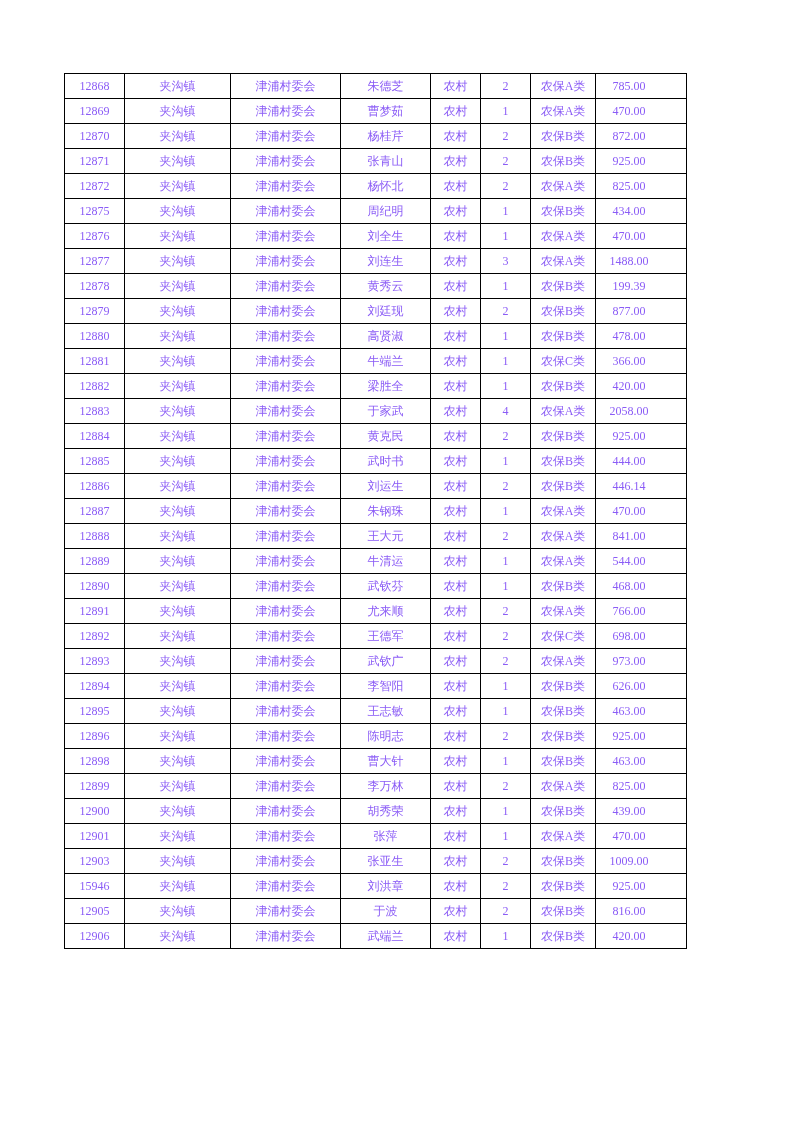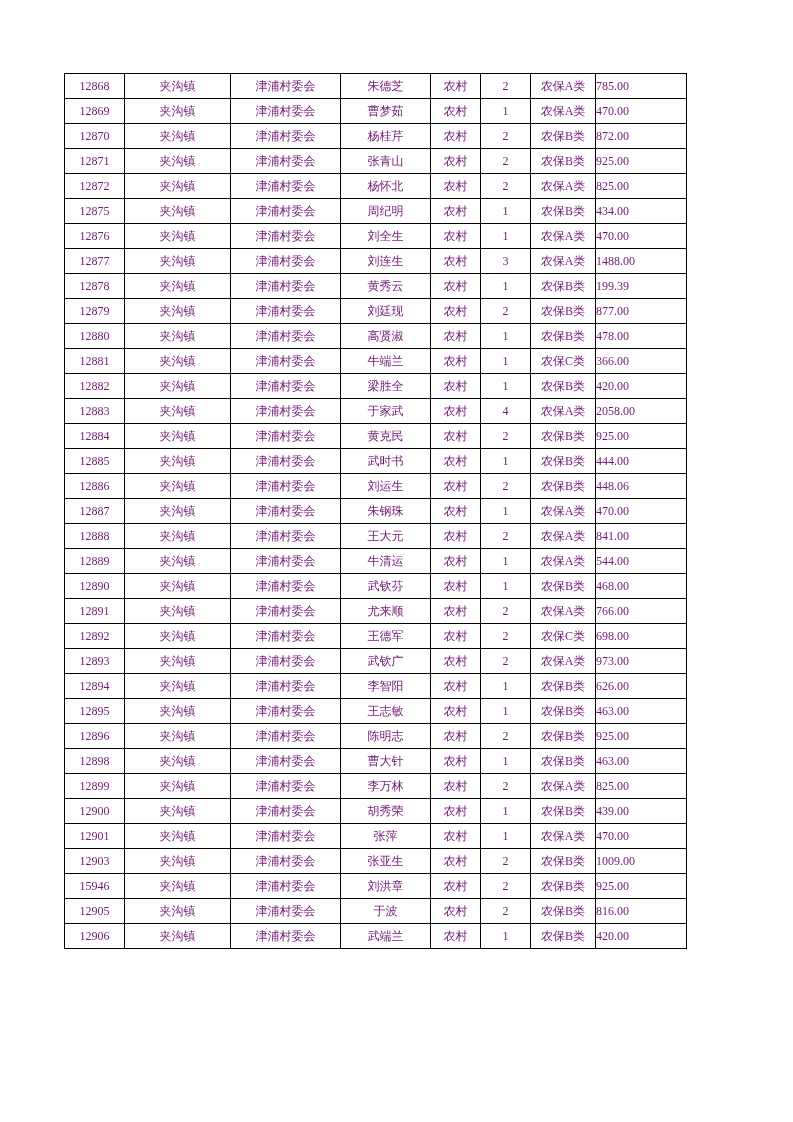--- a/index.html
+++ b/index.html
@@ -20,34 +20,34 @@
     background: #ffffff;
     overflow: hidden;
   }
   table.data-table {
     position: absolute;
     left: 64px;
     top: 73px;
     border-collapse: collapse;
     table-layout: fixed;
     font-size: 12px;
-    color: #701a75;
+    color: #8b5cf6;
   }
   table.data-table td {
     border: 1px solid #000000;
     height: 24px;
     padding: 0;
     text-align: center;
     vertical-align: middle;
     white-space: nowrap;
     overflow: hidden;
     font-size: 12px;
   }
   table.data-table td.c-amount {
-    text-align: left;
+    text-align: center;
     padding-right: 24px;
   }
   col.w-id       { width: 60px; }
   col.w-town     { width: 106px; }
   col.w-village  { width: 110px; }
   col.w-name     { width: 90px; }
   col.w-type     { width: 50px; }
   col.w-count    { width: 50px; }
   col.w-category { width: 65px; }
   col.w-amount   { width: 91px; }
@@ -230,21 +230,21 @@
         <td class="c-amount">444.00</td>
       </tr>
         <tr>
         <td class="c-id">12886</td>
         <td class="c-town">夹沟镇</td>
         <td class="c-village">津浦村委会</td>
         <td class="c-name">刘运生</td>
         <td class="c-type">农村</td>
         <td class="c-count">2</td>
         <td class="c-category">农保B类</td>
-        <td class="c-amount">448.06</td>
+        <td class="c-amount">446.14</td>
       </tr>
         <tr>
         <td class="c-id">12887</td>
         <td class="c-town">夹沟镇</td>
         <td class="c-village">津浦村委会</td>
         <td class="c-name">朱钢珠</td>
         <td class="c-type">农村</td>
         <td class="c-count">1</td>
         <td class="c-category">农保A类</td>
         <td class="c-amount">470.00</td>

